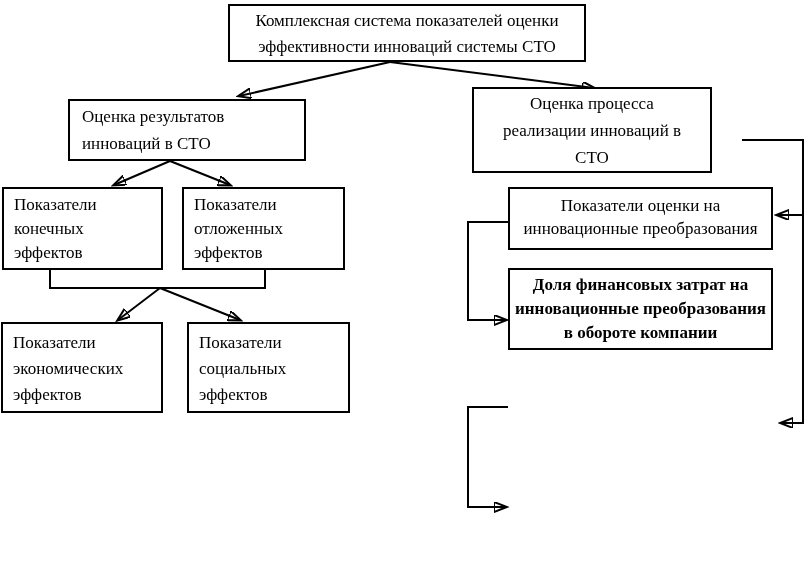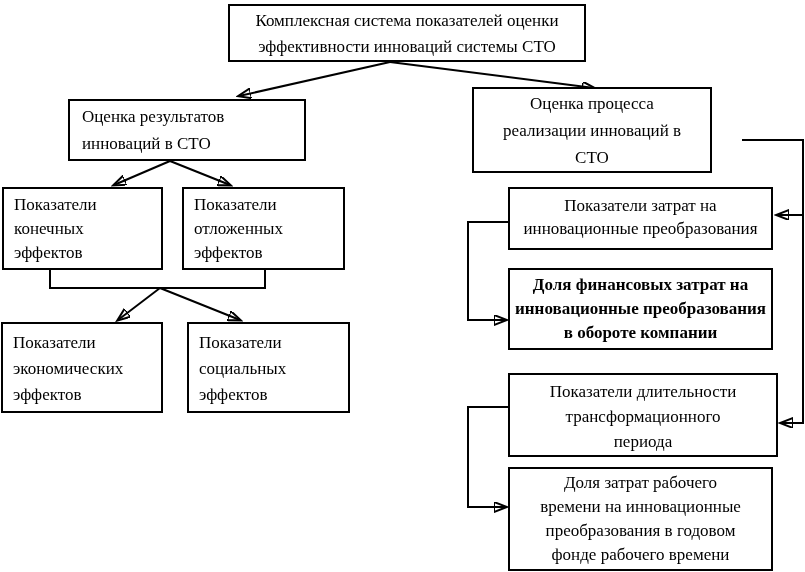--- a/index.html
+++ b/index.html
@@ -95,29 +95,22 @@
 эффектов</div>
 
   <div class="box" id="b-lb4">Показатели
 социальных
 эффектов</div>
 
   <div class="box center" id="b-right-header">Оценка процесса
 реализации инноваций в
 СТО</div>
 
-  <div class="box center" id="b-rb1">Показатели затрат на
+  <div class="box center" id="b-rb1">Показатели оценки на
 инновационные преобразования</div>
 
   <div class="box center" id="b-rb2">Доля финансовых затрат на
 инновационные преобразования
 в обороте компании</div>
 
-  <div class="box center" id="b-rb3">Показатели длительности
-трансформационного
-периода</div>
 
-  <div class="box center" id="b-rb4">Доля затрат рабочего
-времени на инновационные
-преобразования в годовом
-фонде рабочего времени</div>
 
 </div>
 
 </body></html>

